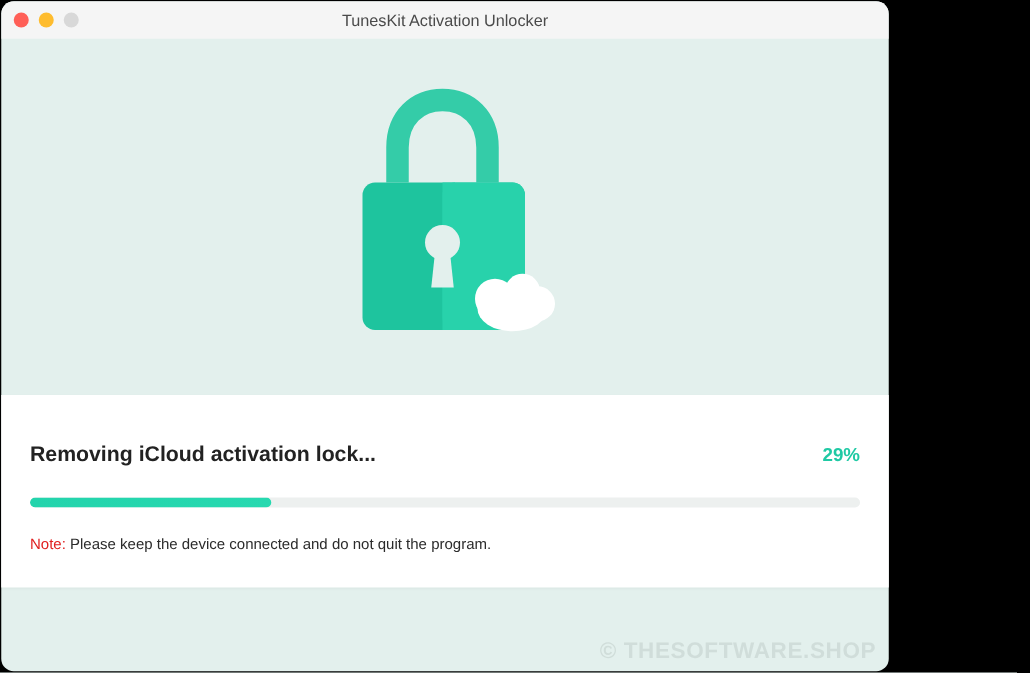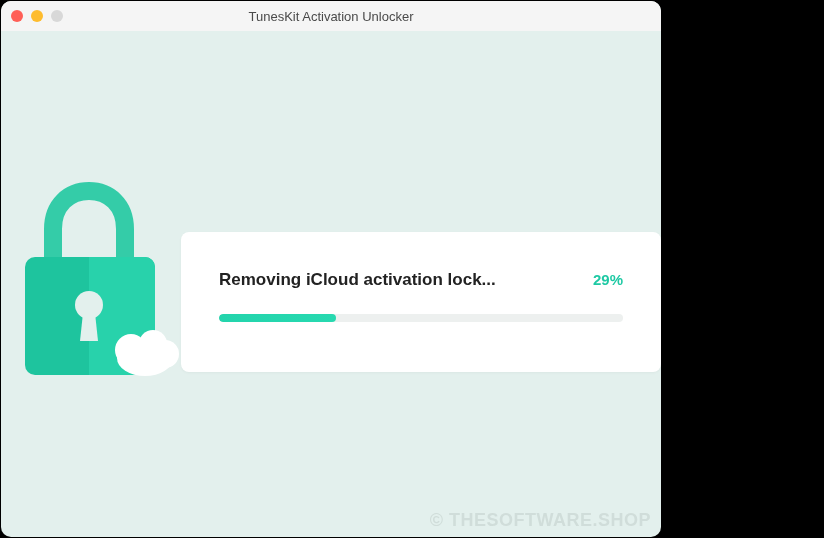--- a/index.html
+++ b/index.html
@@ -8,21 +8,21 @@
       box-sizing: border-box;
     }
     body {
       font-family: -apple-system, BlinkMacSystemFont, "Segoe UI", Helvetica, Arial, sans-serif;
       width: 824px;
       height: 538px;
       background: #000;
       overflow: hidden;
     }
     .window {
-      width: 660px;
+      width: 710px;
       height: 536px;
       margin: 1px;
       background: #e3f0ed;
       border-radius: 10px;
       overflow: hidden;
       display: flex;
       flex-direction: column;
     }
     .titlebar {
       height: 30px;
@@ -51,21 +51,21 @@
       left: 0;
       right: 0;
       text-align: center;
       font-size: 13px;
       color: #4a4a4a;
       pointer-events: none;
     }
     .content {
       flex: 1;
       display: flex;
-      flex-direction: row;
+      flex-direction: column;
       align-items: center;
       padding-top: 35px;
       position: relative;
     }
     .lock-illustration {
       width: 180px;
       height: 210px;
       position: relative;
       margin-bottom: 40px;
     }
@@ -162,17 +162,20 @@
     </div>
 
     <div class="progress-panel">
       <div class="progress-header">
         <div class="progress-title">Removing iCloud activation lock...</div>
         <div class="progress-percent">29%</div>
       </div>
       <div class="progress-bar">
         <div class="progress-fill" style="width:29%"></div>
       </div>
+      <div class="note-line">
+        <span class="note-label">Note:</span><span> Please keep the device connected and do not quit the program.</span>
+      </div>
     </div>
 
     <div class="watermark">© THESOFTWARE.SHOP</div>
   </div>
 </div>
 
 </body></html>

